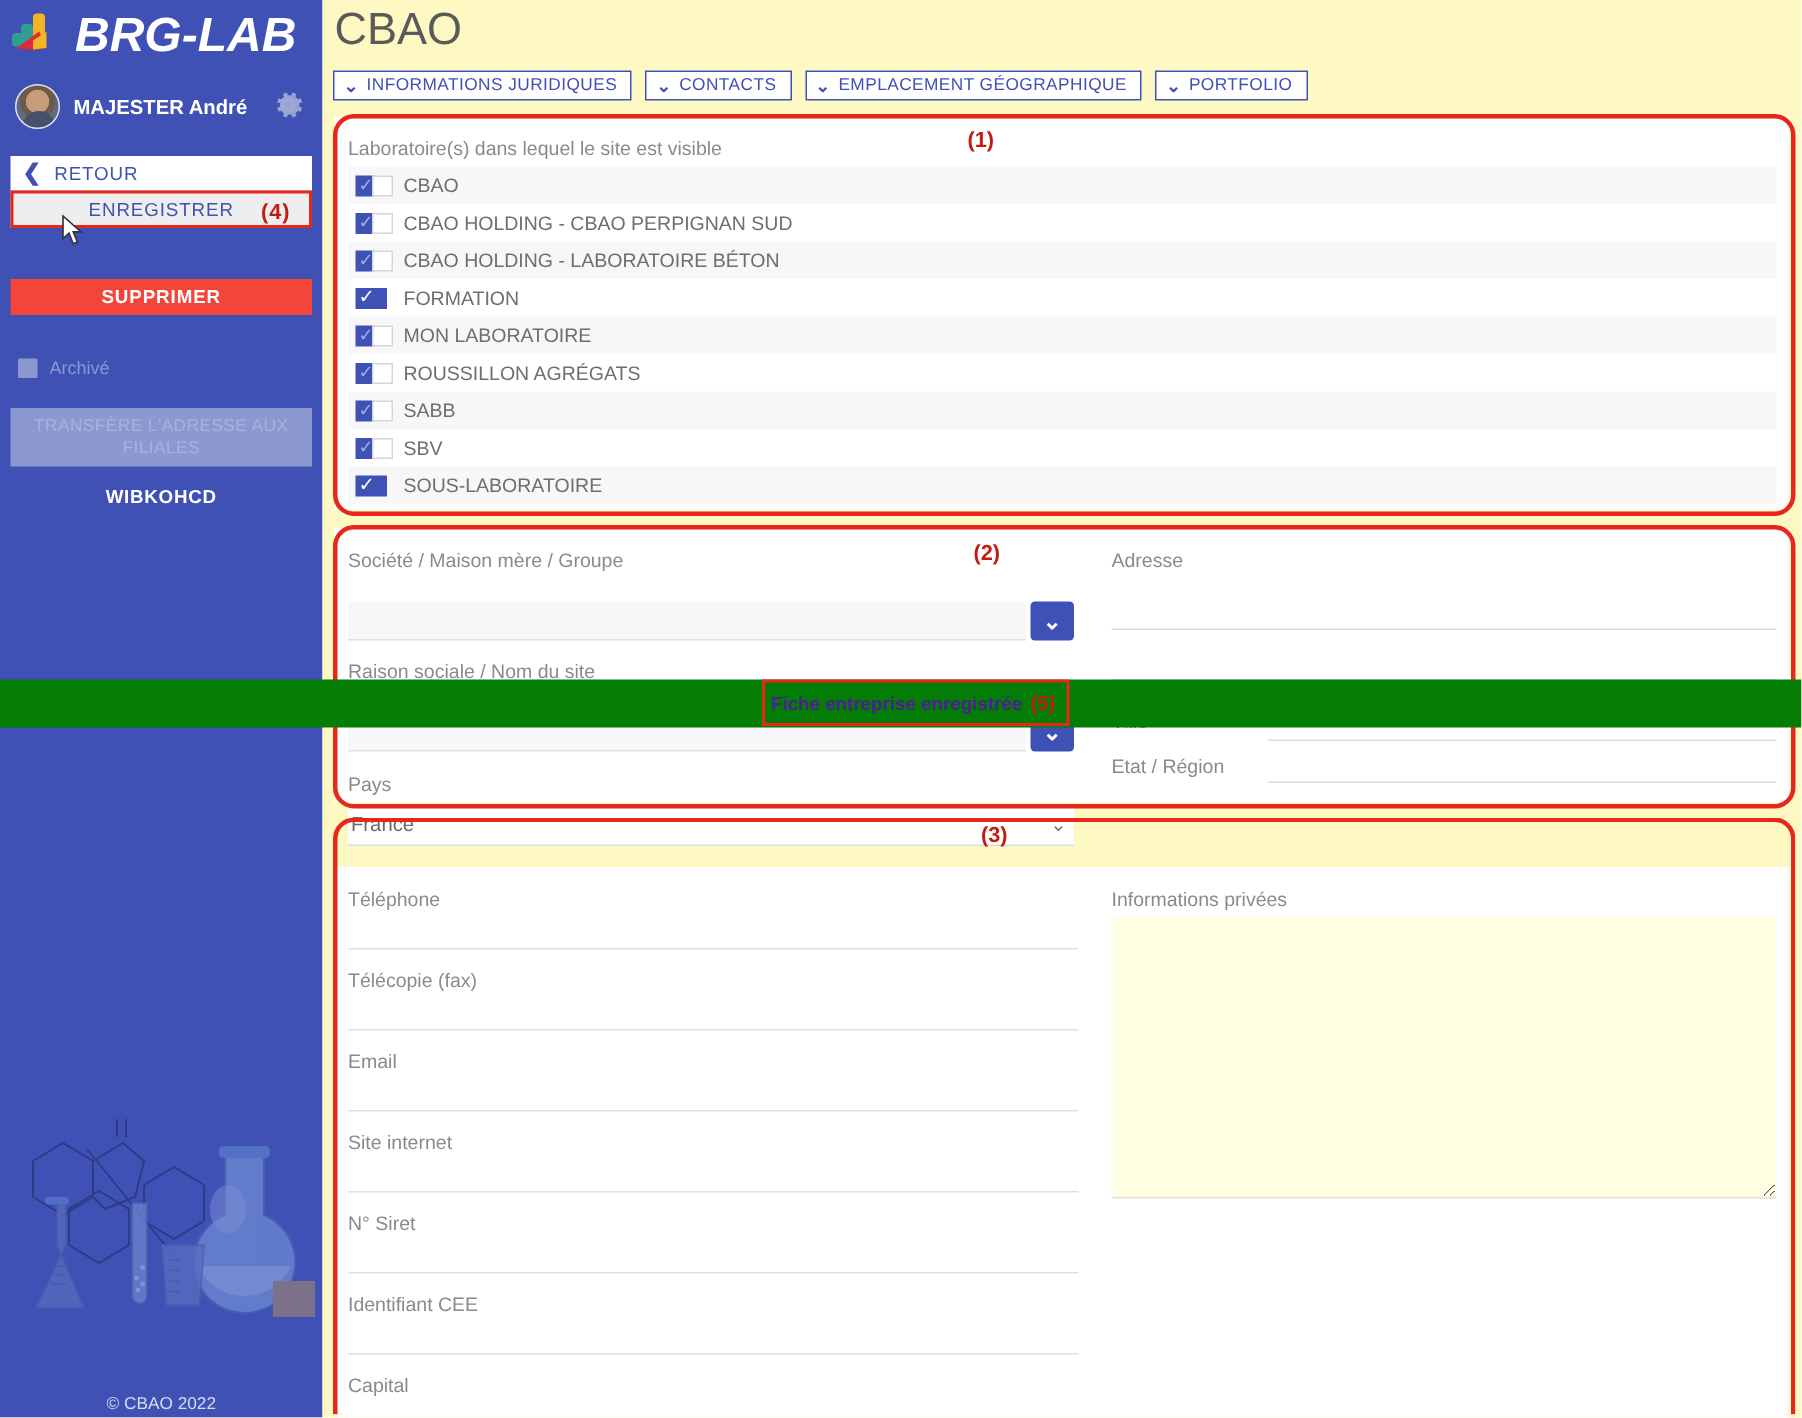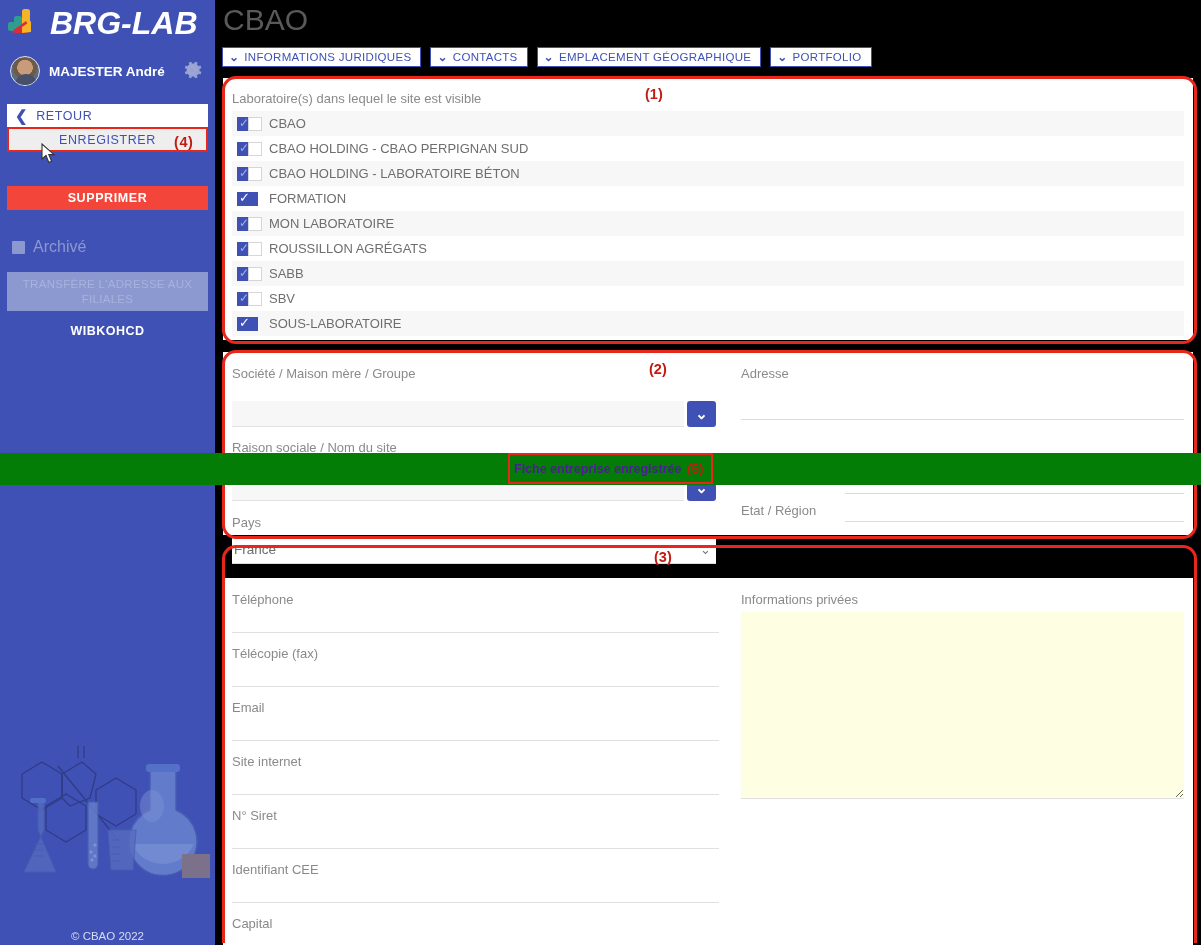--- a/index.html
+++ b/index.html
@@ -71,41 +71,41 @@
     justify-content: center; font-weight: bold; text-align: center;
   }
   .archive-row {
     position: absolute; left: 12px; top: 238px;
     display: flex; align-items: center; cursor: pointer;
   }
   .archive-box {
     width: 13px; height: 13px; background: #8b99d0; border-radius: 1px;
     flex: 0 0 auto;
   }
-  .archive-label { color: #8b99d0; font-size: 16px; margin-left: 8px; }
+  .archive-label { color: #8b99d0; font-size: 12px; margin-left: 8px; }
   #btn-transfere {
     top: 272px; height: 39px; background: #8b99d0; color: #a7b2dd;
     flex-direction: column; justify-content: center; text-align: center;
     line-height: 15px; font-size: 11.5px; letter-spacing: .3px;
   }
   #code-label {
     position: absolute; left: 0; top: 324px; width: 215px;
     text-align: center; color: #ffffff; font-size: 12.5px; font-weight: bold;
     letter-spacing: .5px;
   }
   .lab-art { position: absolute; left: 0; bottom: 26px; width: 215px; height: 175px; opacity: .55; }
   #copyright {
     position: absolute; left: 0; bottom: 3px; width: 215px;
     text-align: center; color: #d7dcf0; font-size: 11.5px;
   }
 
   
   #main {
     position: absolute; left: 215px; top: 0;
-    width: 986px; height: 945px; background: #000000; overflow: hidden;
+    width: 986px; height: 945px; background: #fef9c3; overflow: hidden;
   }
   #page-title {
     position: absolute; left: 8px; top: 0px;
     font-size: 30px; color: #5a5a5a; font-weight: normal; line-height: 40px;
   }
   #tabs { position: absolute; left: 7px; top: 47px; display: flex; gap: 9px; }
   .tab {
     border: 1px solid #3f51b5; color: #3f51b5;
     height: 20px; display: flex; align-items: center;
     font-size: 11.5px; padding: 0 9px 0 6px; letter-spacing: .3px;

